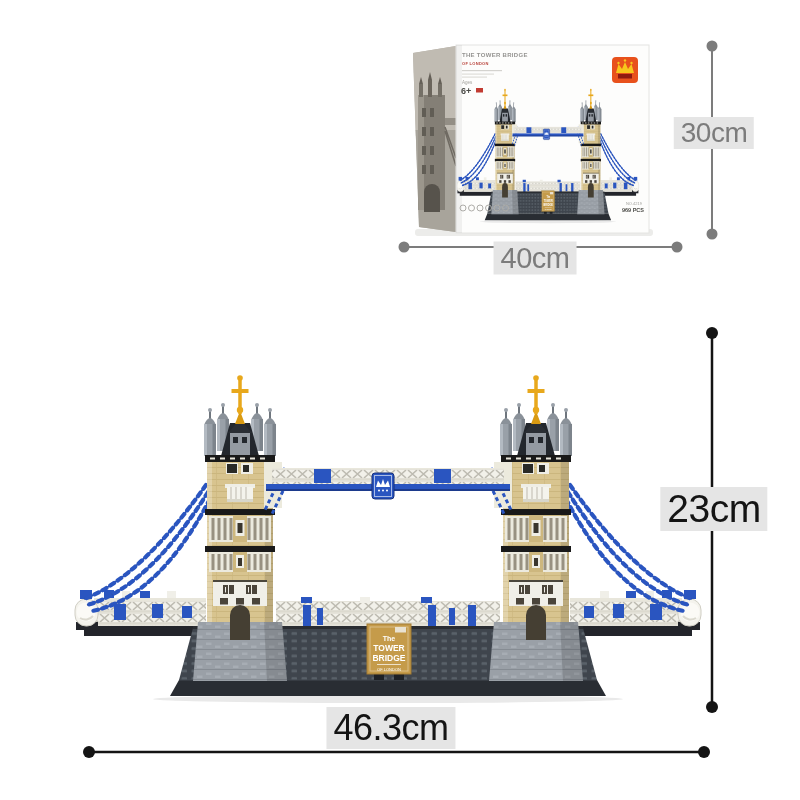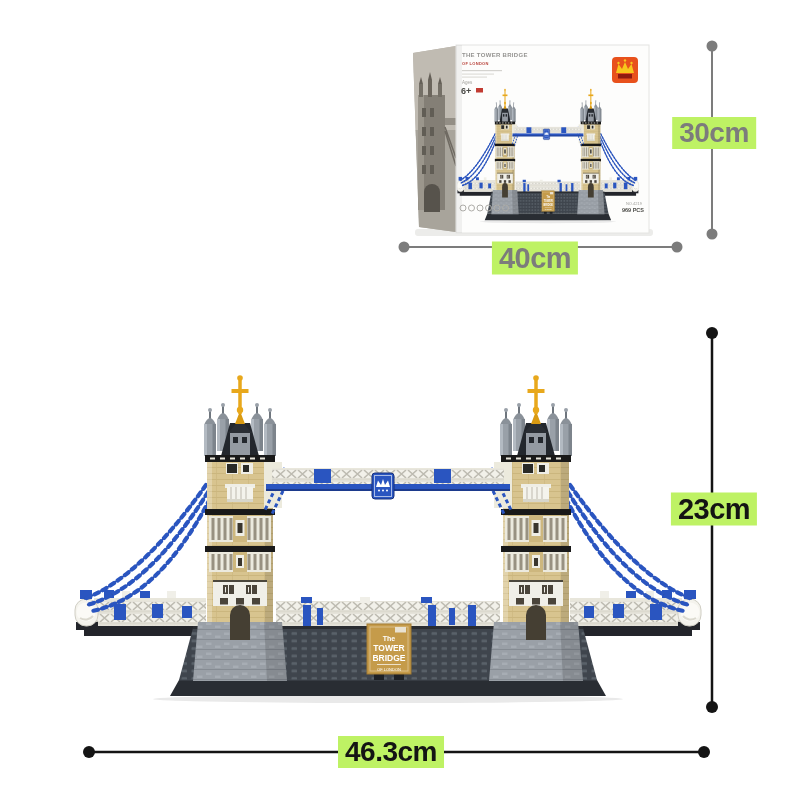--- a/index.html
+++ b/index.html
@@ -1,22 +1,22 @@
 <!DOCTYPE html>
 <html style="--brick_tan: #d8c48f; --accent_blue: #2a55c0; --plate_gray: #3f454d; --stone_gray: #9aa0a7; --dim_gray: #7c7c7c; --dim_black: #141414; --logo_orange: #e8511c; --gold: #e8a81c; --plaque_gold: #c59b4a;"><head>
 <meta charset="utf-8">
 <style>
   html,body{margin:0;padding:0;background:#fff;}
   .stage{position:relative;width:800px;height:800px;background:#fff;overflow:hidden;font-family:"Liberation Sans",sans-serif;}
   .stage svg{position:absolute;left:0;top:0;}
-  .label{position:absolute;transform:translate(-50%,-50%);background:#bef264;padding:0 7px;white-space:nowrap;letter-spacing:-0.5px;font-weight:bold;}
+  .label{position:absolute;transform:translate(-50%,-50%);background:#e5e5e5;padding:0 7px;white-space:nowrap;letter-spacing:-0.5px;}
   #lab30{left:714px;top:133px;color:var(--dim_gray);font-size:28px;}
   #lab40{left:535px;top:258px;color:var(--dim_gray);font-size:29px;}
-  #lab23{left:714px;top:509px;color:var(--dim_black);font-size:29px;}
-  #lab463{left:391px;top:752px;color:var(--dim_black);font-size:28px;}
+  #lab23{left:714px;top:509px;color:var(--dim_black);font-size:39px;}
+  #lab463{left:391px;top:728px;color:var(--dim_black);font-size:36px;}
   .bt{position:absolute;white-space:nowrap;}
   #bx-title{left:462px;top:52px;font-size:6px;letter-spacing:0.3px;color:#949390;font-weight:600;}
   #bx-sub{left:462px;top:61px;font-size:4px;color:#b8423a;font-weight:700;letter-spacing:0.3px;}
   #bx-ages{left:462px;top:80px;font-size:4.5px;color:#a09f9b;}
   #bx-age{left:461px;top:86px;font-size:9px;font-weight:700;color:#4a4a46;}
   #bx-no{left:606px;top:201px;width:36px;text-align:right;font-size:4px;color:#a0a09c;}
   #bx-pcs{left:604px;top:207px;width:40px;text-align:right;font-size:5.5px;font-weight:700;color:#4a4a46;}
 </style>
 </head>
 <body>

